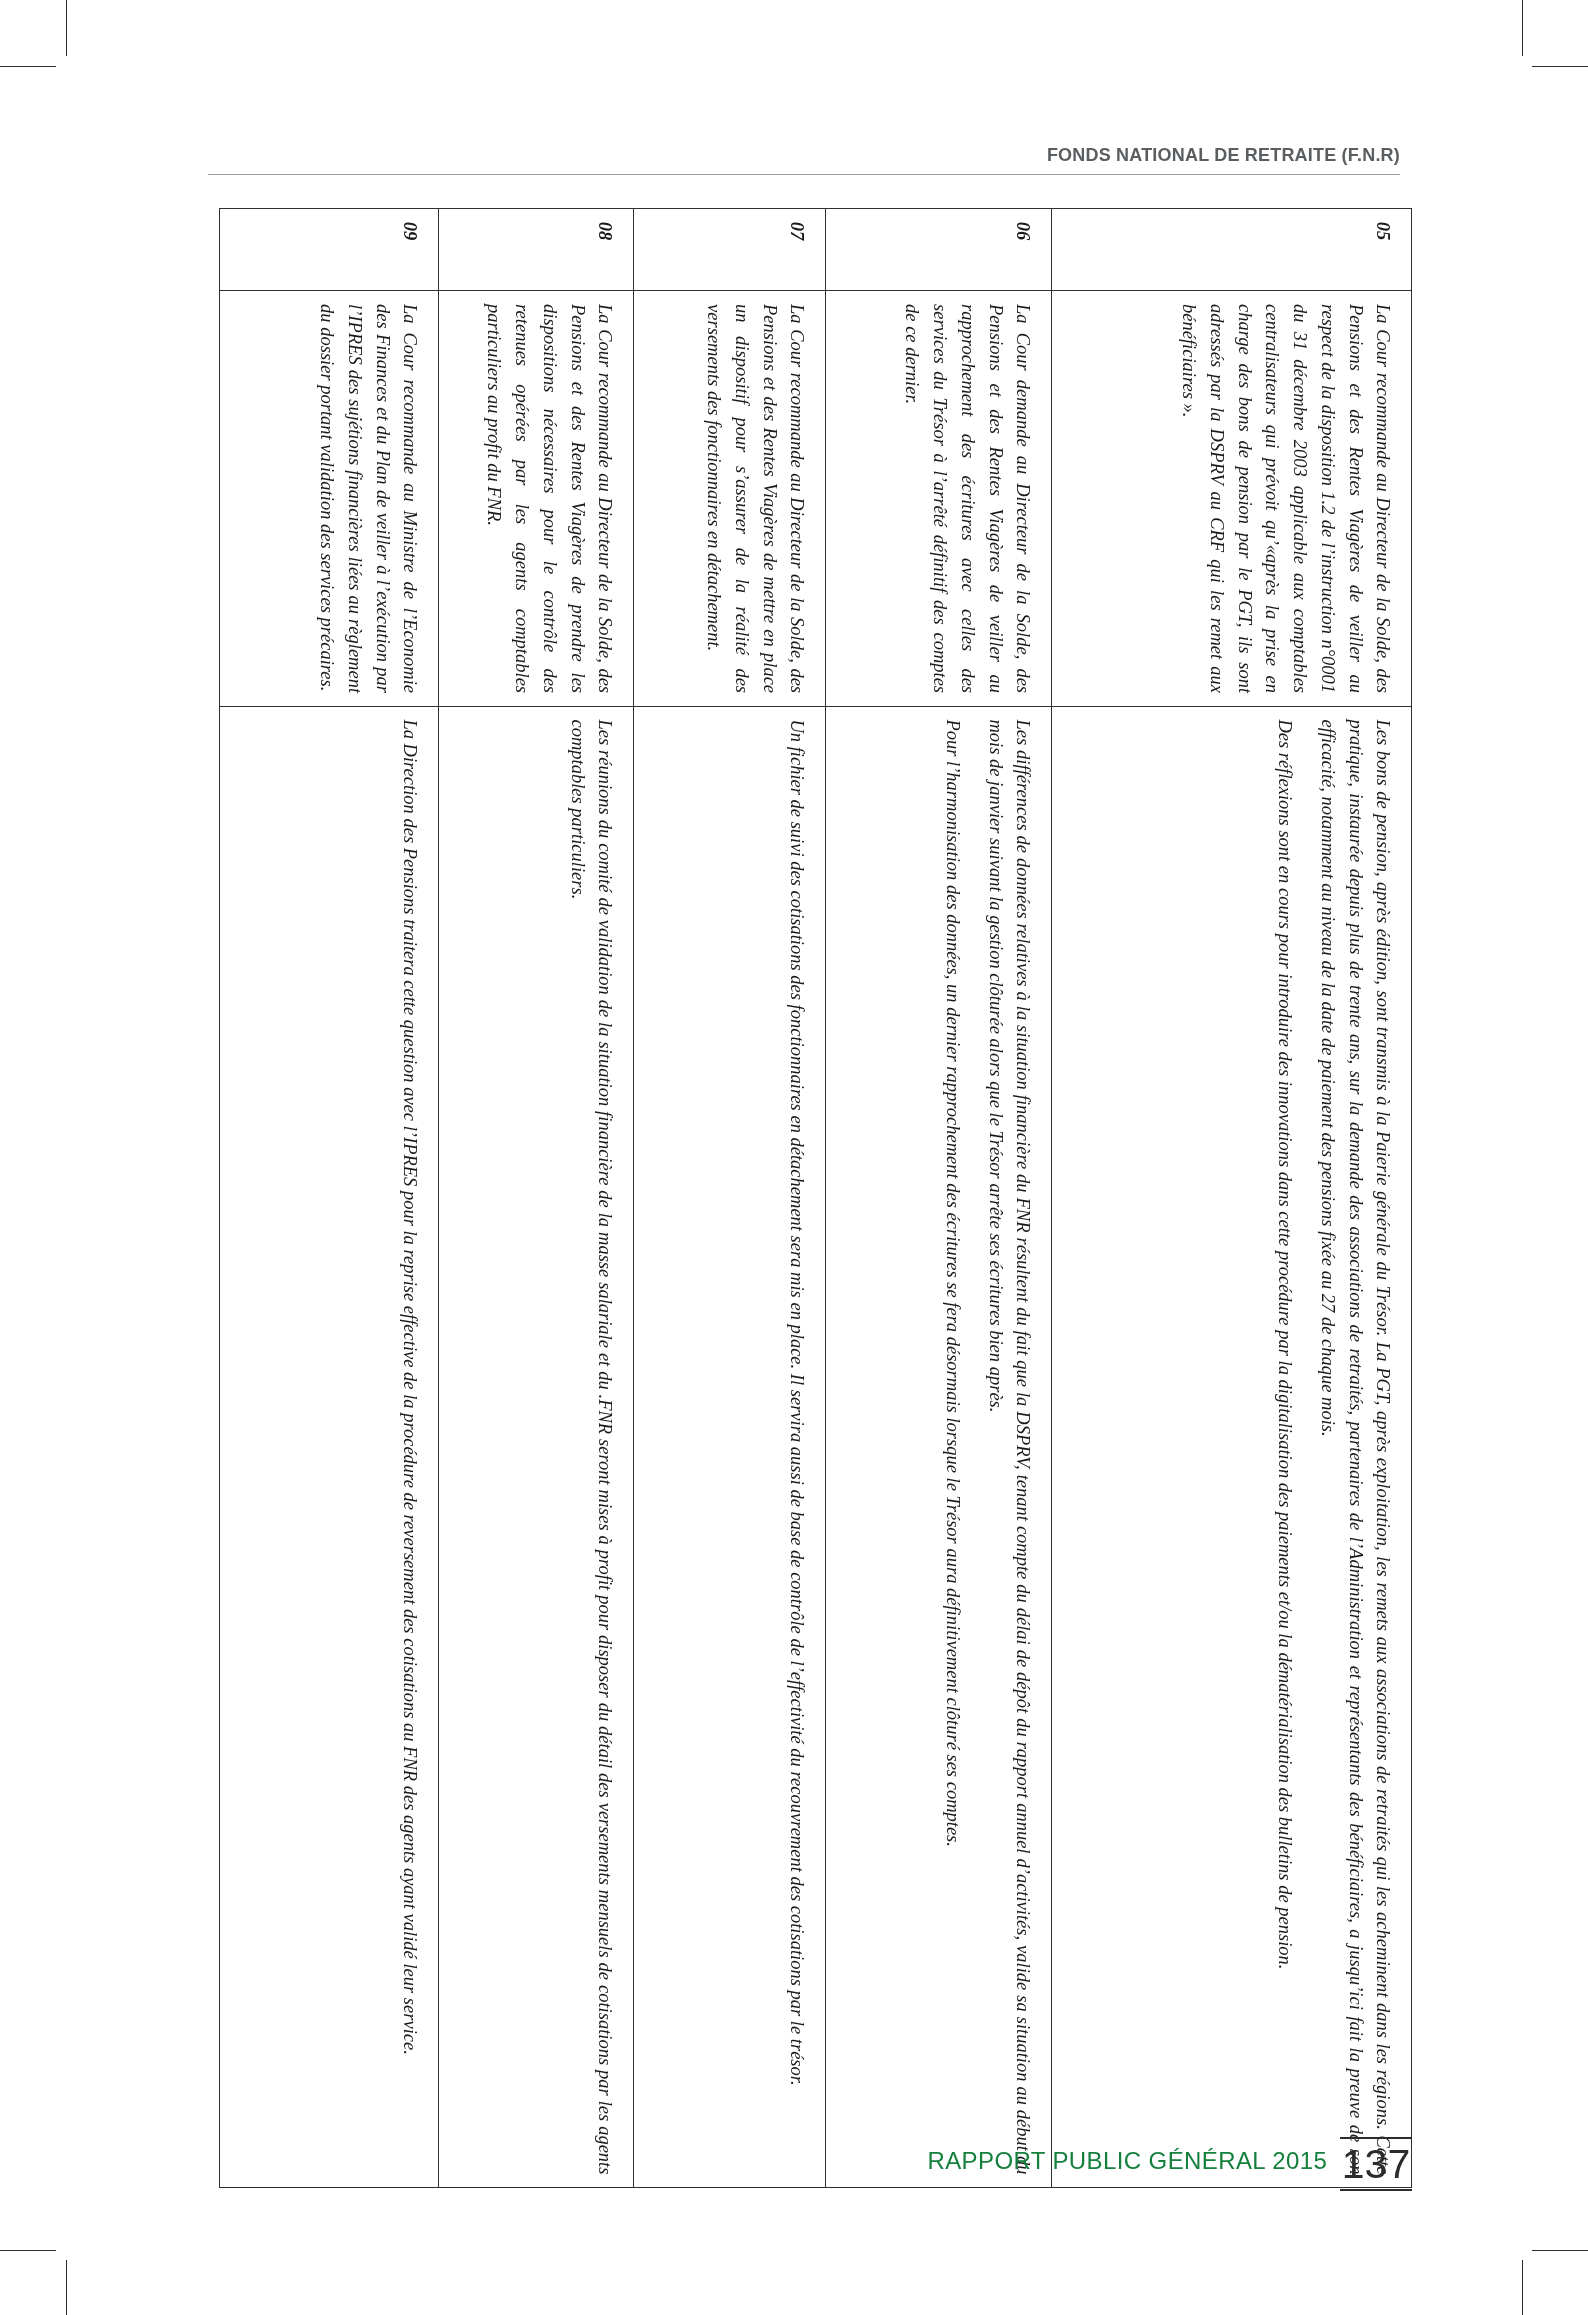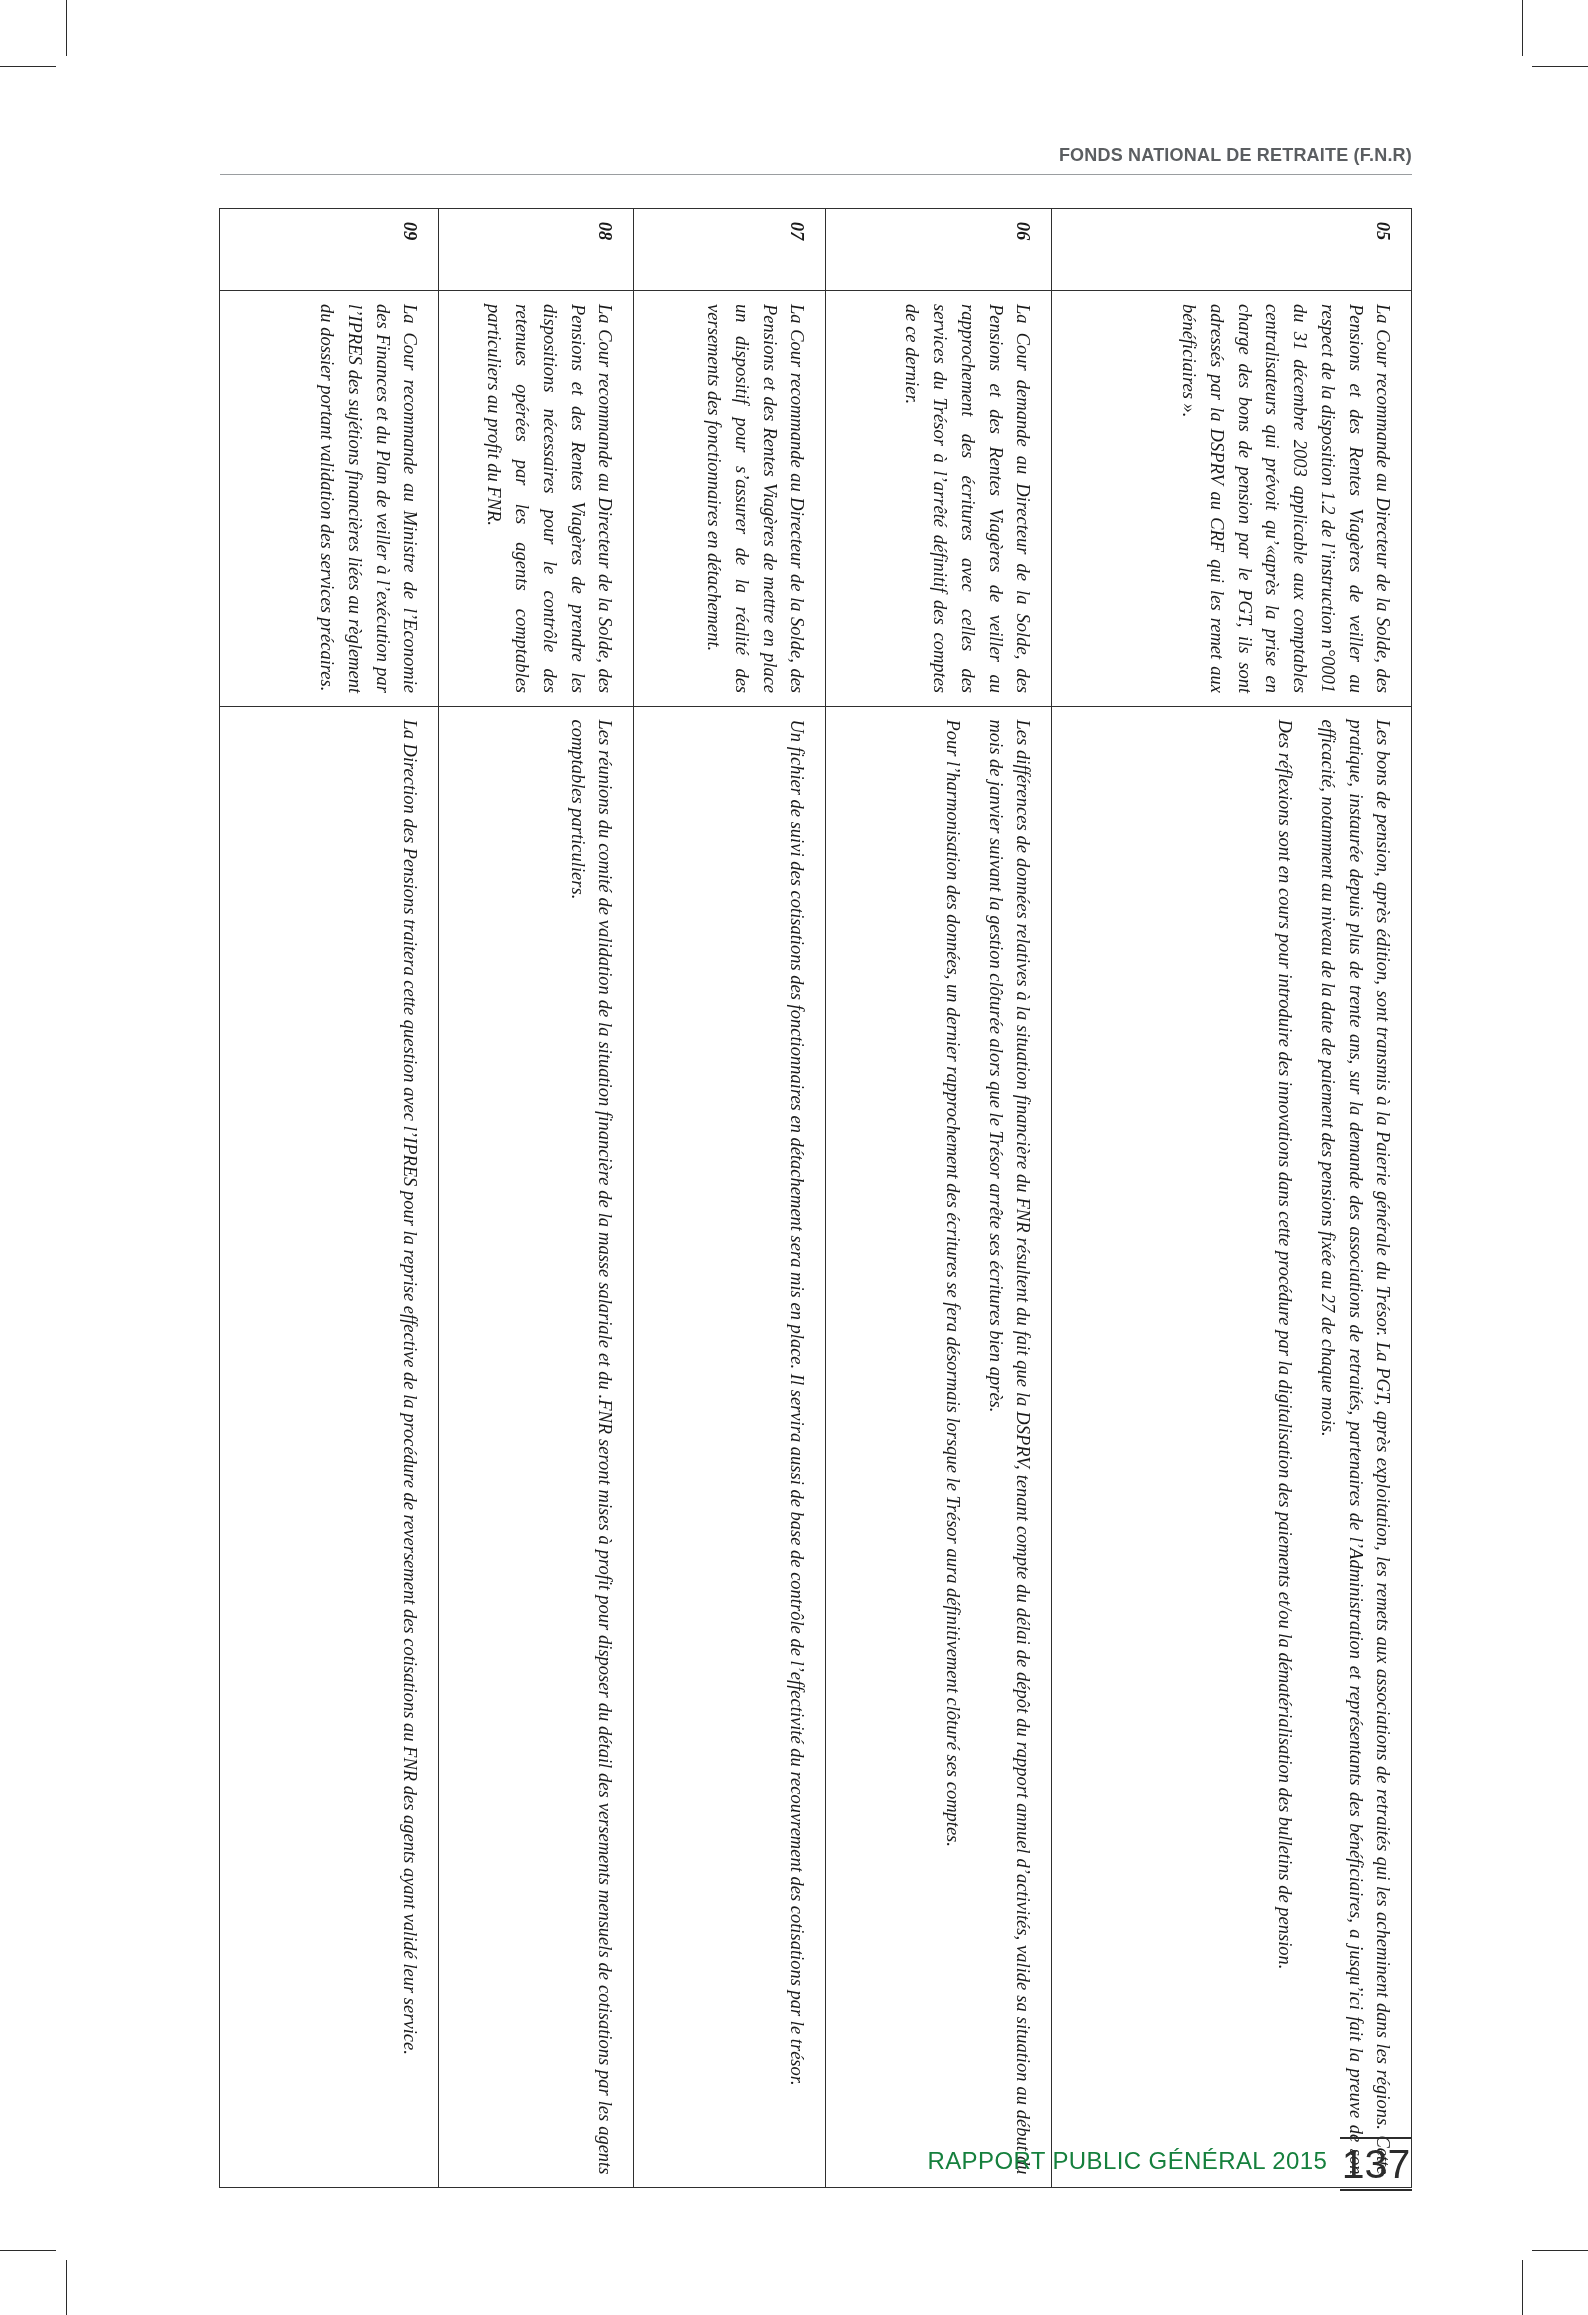--- a/index.html
+++ b/index.html
@@ -31,21 +31,21 @@
   .cm-tr-v { left: 1522px; top: 0px; }
   .cm-tr-h { left: 1532px; top: 66px; }
   .cm-bl-v { left: 66px;  top: 2260px; }
   .cm-bl-h { left: 0px;   top: 2250px; }
   .cm-br-v { left: 1522px; top: 2260px; }
   .cm-br-h { left: 1532px; top: 2250px; }
 
   
   .page-header {
     position: absolute;
-    left: 220px;
+    left: 208px;
     top: 145px;
     width: 1192px;
     text-align: right;
   }
   .page-header .hdr-title {
     font-family: "Liberation Sans", "DejaVu Sans", sans-serif;
     font-weight: bold;
     font-size: 18px;
     letter-spacing: 0.2px;
     color: #5b5e61;

